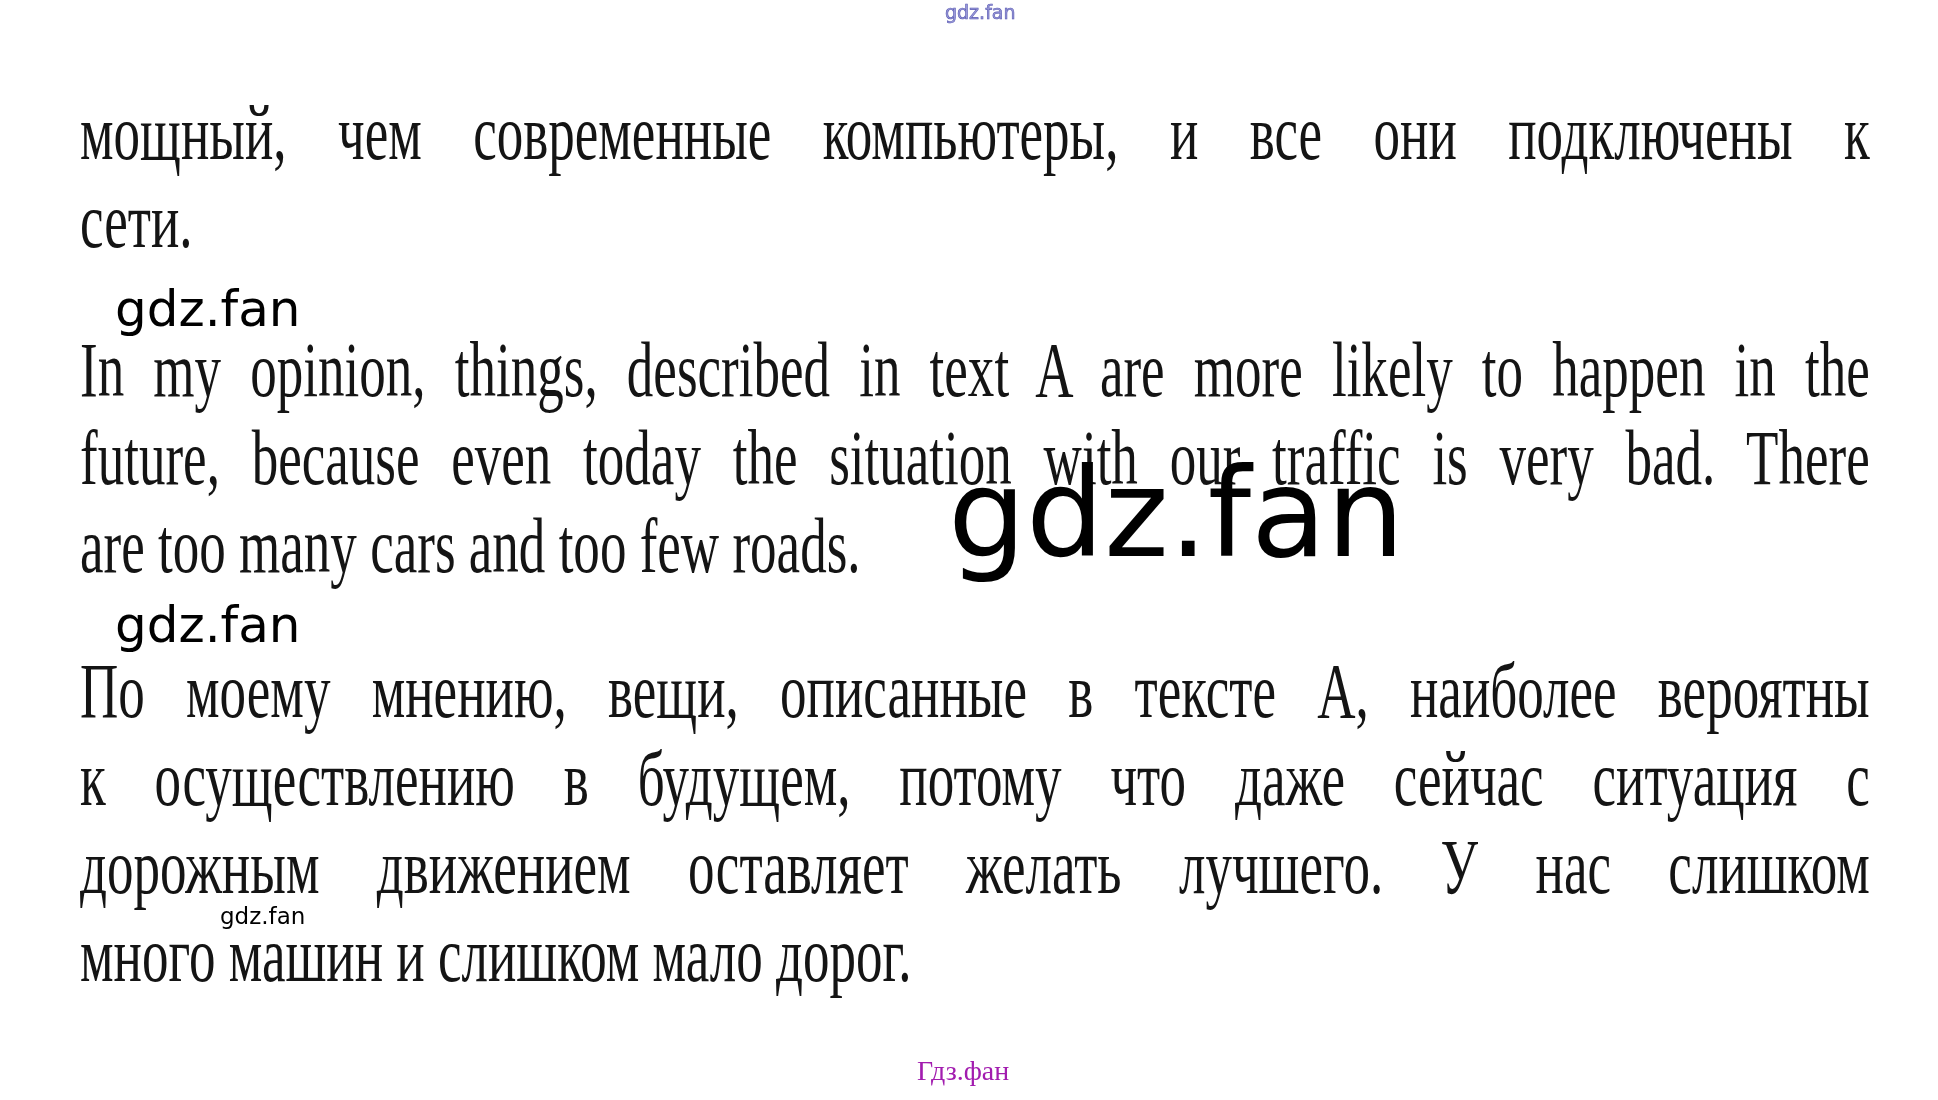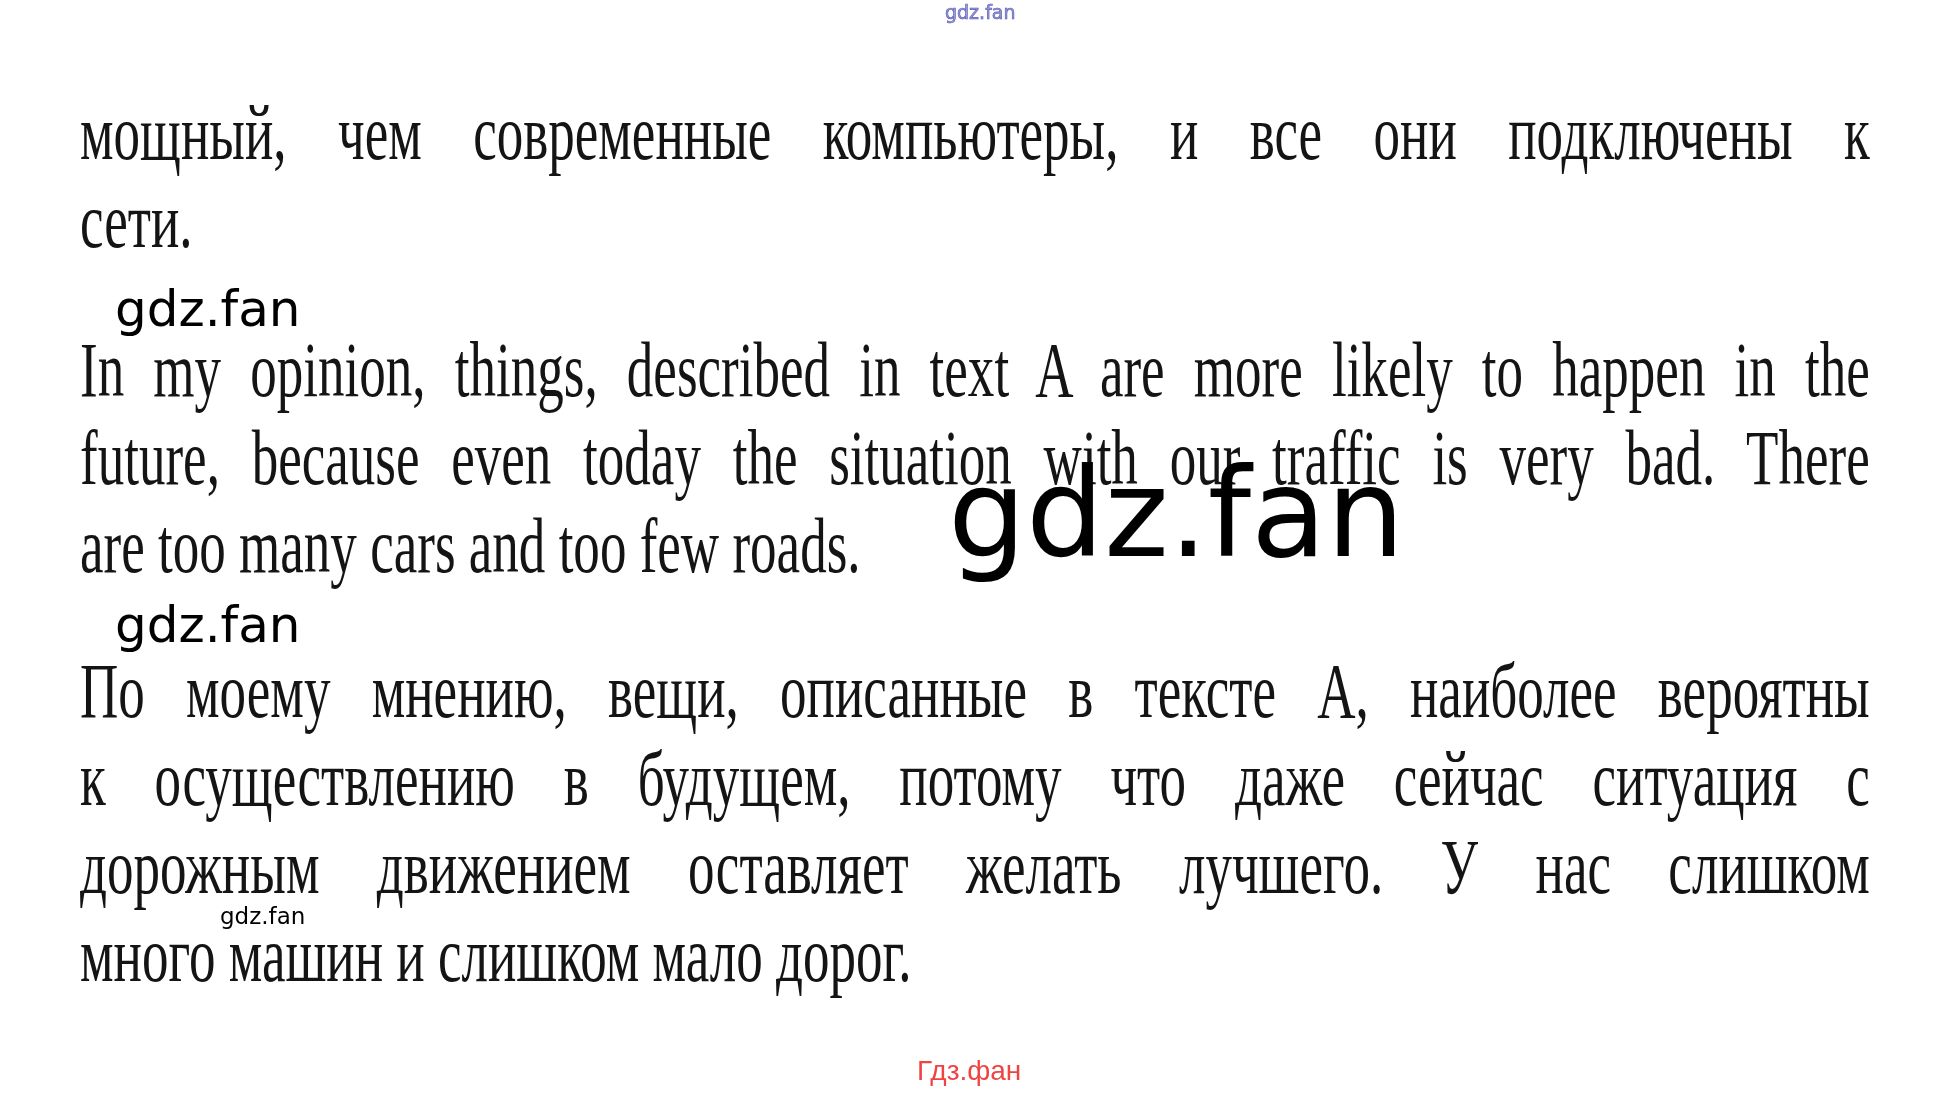--- a/index.html
+++ b/index.html
@@ -34,22 +34,22 @@
     color:#9a9ad8;
     -webkit-text-stroke:0.6px #5656b2;
   }
   .wm-mid1{left:115px;top:284px;font-size:50px;}
   .wm-big{left:948px;top:452px;font-size:123px;}
   .wm-mid2{left:115px;top:600px;font-size:50px;}
   .wm-tiny{left:220px;top:905px;font-size:23px;}
 
   .footer{
     position:absolute;left:917px;top:1056px;
-    font-family:Liberation Sans, sans-serif;
-    font-size:28px;line-height:1.1;color:#ef4444;
+    font-family:Liberation Serif, serif;
+    font-size:28px;line-height:1.1;color:#a21caf;
   }
 </style>
 </head>
 <body>
 
 <div class="page">
 
   <div class="wm wm-top">gdz.fan</div>
 
   <div class="para p1">

